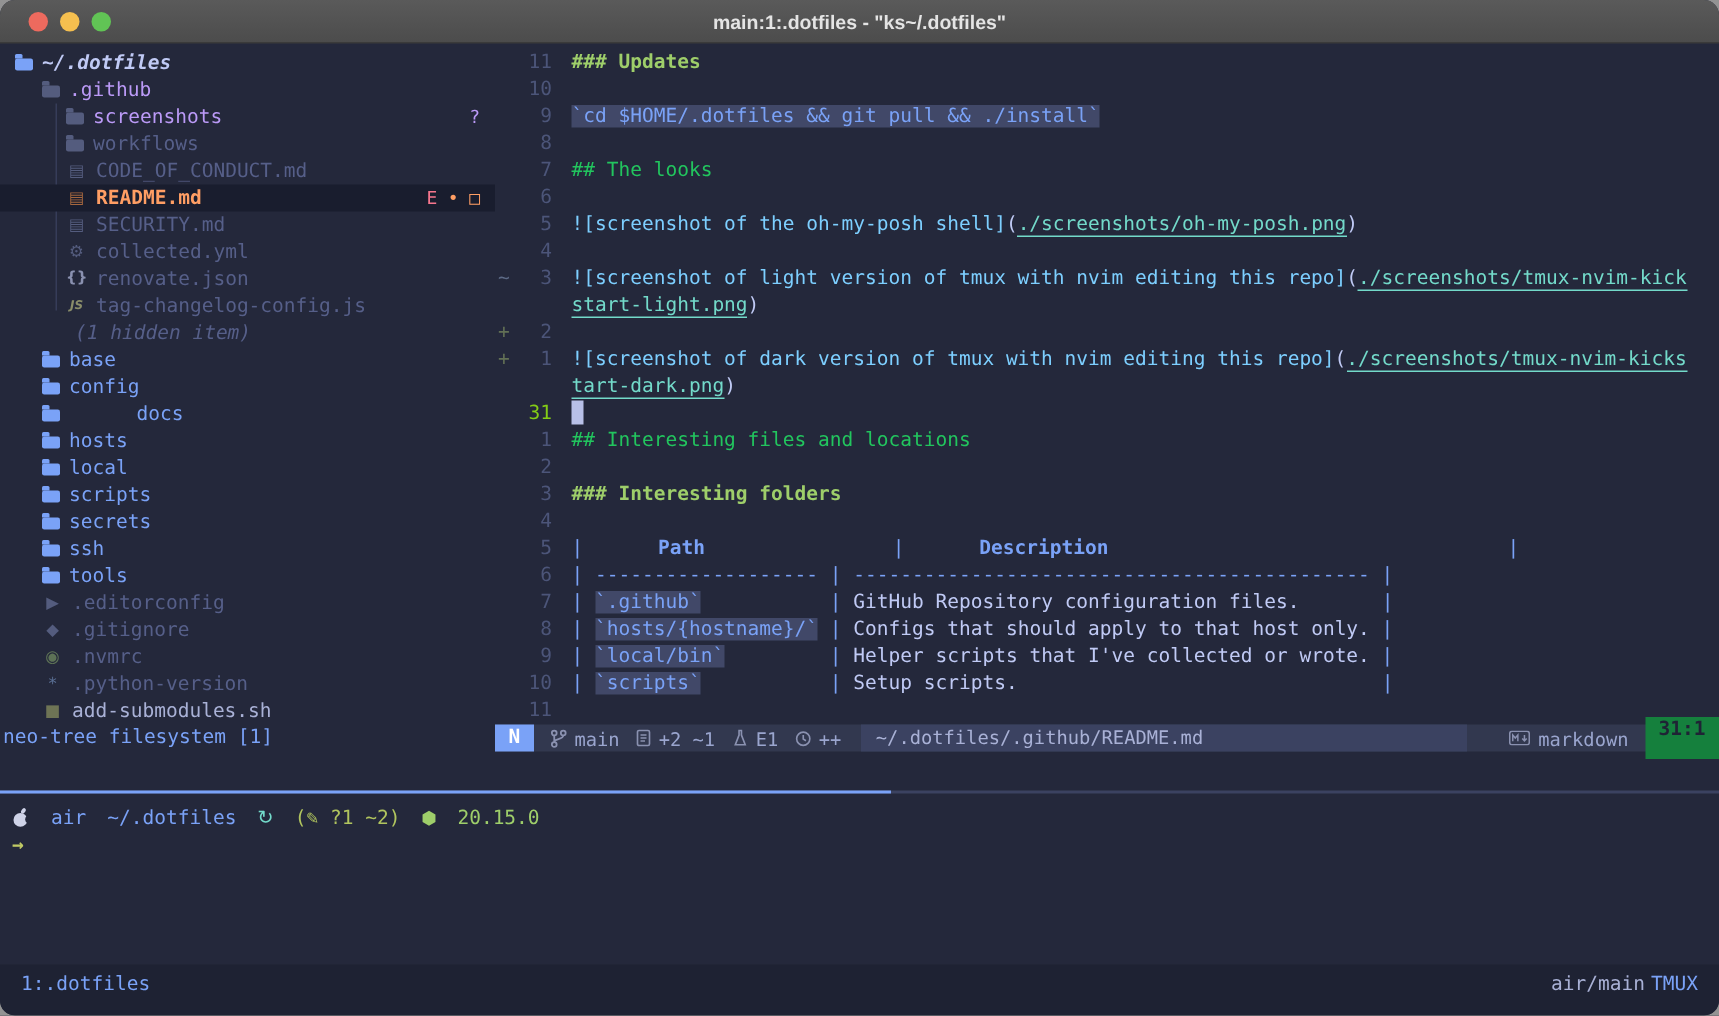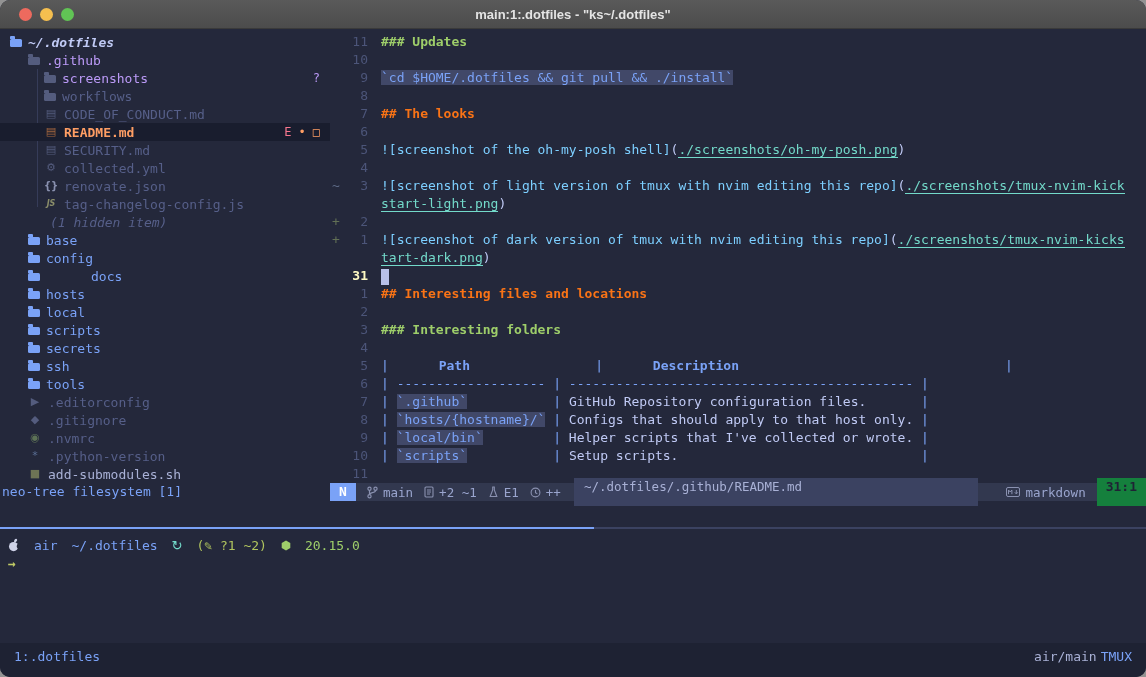--- a/index.html
+++ b/index.html
@@ -31,37 +31,37 @@
   .c-blue{color:#7aa2f7;} .c-orange{color:#ff9e64;font-weight:bold;} .c-light{color:#a9b1d6;}
   .marks{margin-left:auto;display:flex;gap:7px;align-items:center;font-size:12px;}
   .neotree-status{position:absolute;left:2px;top:483px;height:18px;line-height:18px;color:#7aa2f7;font-size:13px;}
 
   
   .editor{position:absolute;top:33px;left:330px;right:0;}
   .eline{height:18px;display:flex;font-size:13px;line-height:18px;}
   .sign{width:12px;flex:0 0 12px;padding-left:2px;color:#565f89;}
   .sign.s-add{color:#627055;} .sign.s-chg{color:#5d6a86;}
   .lnum{width:24px;flex:0 0 24px;text-align:right;color:#4c5579;margin-right:13px;}
-  .lnum.cur{color:#fef9c3;font-weight:bold;}
+  .lnum.cur{color:#84cc16;font-weight:normal;}
   .etext{white-space:pre;color:#c0caf5;}
-  .s-h2{color:#f97316;font-weight:bold;} .s-h3{color:#9ece6a;font-weight:bold;}
+  .s-h2{color:#22c55e;font-weight:normal;} .s-h3{color:#9ece6a;font-weight:bold;}
   .s-code{color:#7aa2f7;background:#414868;}
   .s-img{color:#7dcfff;} .s-punct{color:#c0caf5;}
   .s-link{color:#73daca;border-bottom:1px solid #73daca;}
   .s-pipe{color:#7aa2f7;} .s-th{color:#7aa2f7;font-weight:bold;margin-left:42px;} .s-desc{color:#c0caf5;}
   .s-plain{color:#c0caf5;}
   .s-cursor{display:inline-block;width:8px;height:16px;background:#b8c0e8;vertical-align:middle;}
 
   
   .statusline{position:absolute;left:330px;right:0;top:483px;height:18px;background:#32384f;
     display:flex;align-items:center;font-size:12.5px;color:#9aa5ce;}
   .mode{background:#7aa2f7;color:#ffffff;font-weight:bold;width:26px;text-align:center;height:18px;line-height:18px;font-size:13px;flex:0 0 26px;}
   .sl-item{display:flex;align-items:center;gap:5px;margin-left:11px;white-space:pre;}
   .sl-item svg{display:block;}
-  .sl-path{margin-left:13px;background:#3b4261;color:#a9b1d6;height:28px;line-height:18px;
+  .sl-path{margin-left:13px;background:#3b4261;color:#a9b1d6;height:18px;line-height:18px;
     padding:0 10px;width:404px;box-sizing:border-box;white-space:pre;overflow:hidden;}
   .spacer{flex:1;}
   .sl-pos{background:#15803d;color:#1f2335;font-weight:bold;height:28px;line-height:18px;padding:0 9px;margin-left:11px;font-size:13px;}
 
   
   .pane-border{position:absolute;top:527px;left:0;right:0;height:2px;background:#3b4261;}
   .pane-border .bright{position:absolute;left:0;top:0;width:594px;height:2px;background:#7aa2f7;}
   .shell{position:absolute;top:529px;left:0;right:0;height:114px;}
   .pline{height:18px;display:flex;align-items:center;padding-left:8px;font-size:13px;gap:14px;}
   .pline.first{margin-top:7px;}

